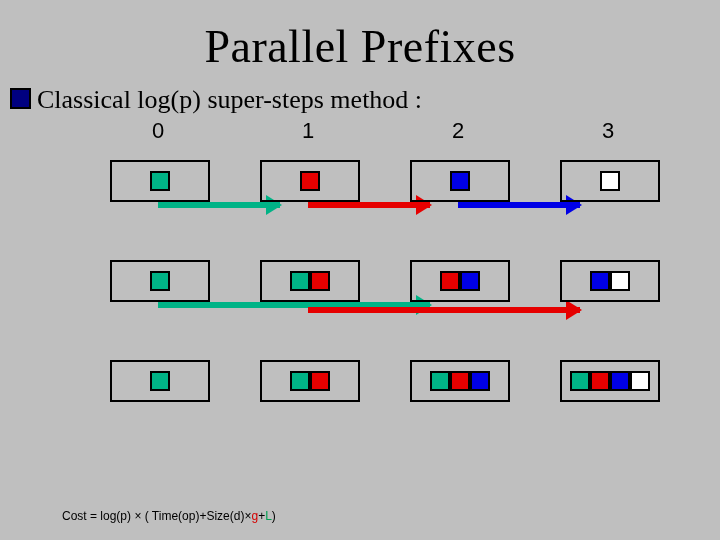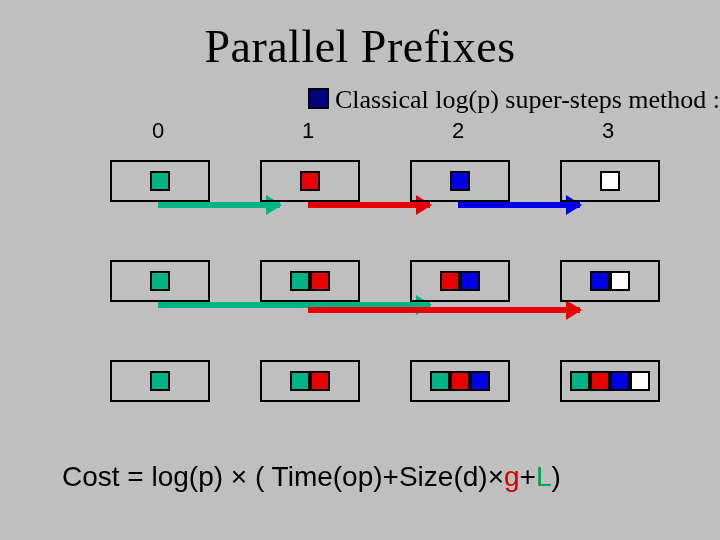--- a/index.html
+++ b/index.html
@@ -12,23 +12,22 @@
     overflow:hidden;
   }
   .title{
     font-size:46px;
     text-align:center;
     padding-top:20px;
     letter-spacing:0.5px;
   }
   .subtitle{
     font-size:26px;
-    padding-left:20px;
+    padding-left:36px;
     margin-top:12px;
-    text-align:right;
   }
   .bullet{
     display:inline-block;
     width:17px;height:17px;
     border:2px solid #000;
     background:#000080;
     margin-left:-26px;
     margin-right:6px;
     vertical-align:-1px;
   }
@@ -64,23 +63,23 @@
     content:"";
     position:absolute;
     right:-2px;top:-7px;
     border-left:16px solid currentColor;
     border-top:10px solid transparent;
     border-bottom:10px solid transparent;
   }
   .cost{
     position:absolute;
     left:62px;
-    bottom:47px;
+    bottom:17px;
     font-family:Helvetica,Arial,sans-serif;
-    font-size:28px;
+    font-size:12px;
   }
   .cost .sym{font-family:Helvetica,Arial,sans-serif}
   .cost .g{color:#d40000}
   .cost .L{color:#00a050}
 </style>
 </head>
 <body>
 
 <div class="title">Parallel Prefixes</div>
 <div class="subtitle">

